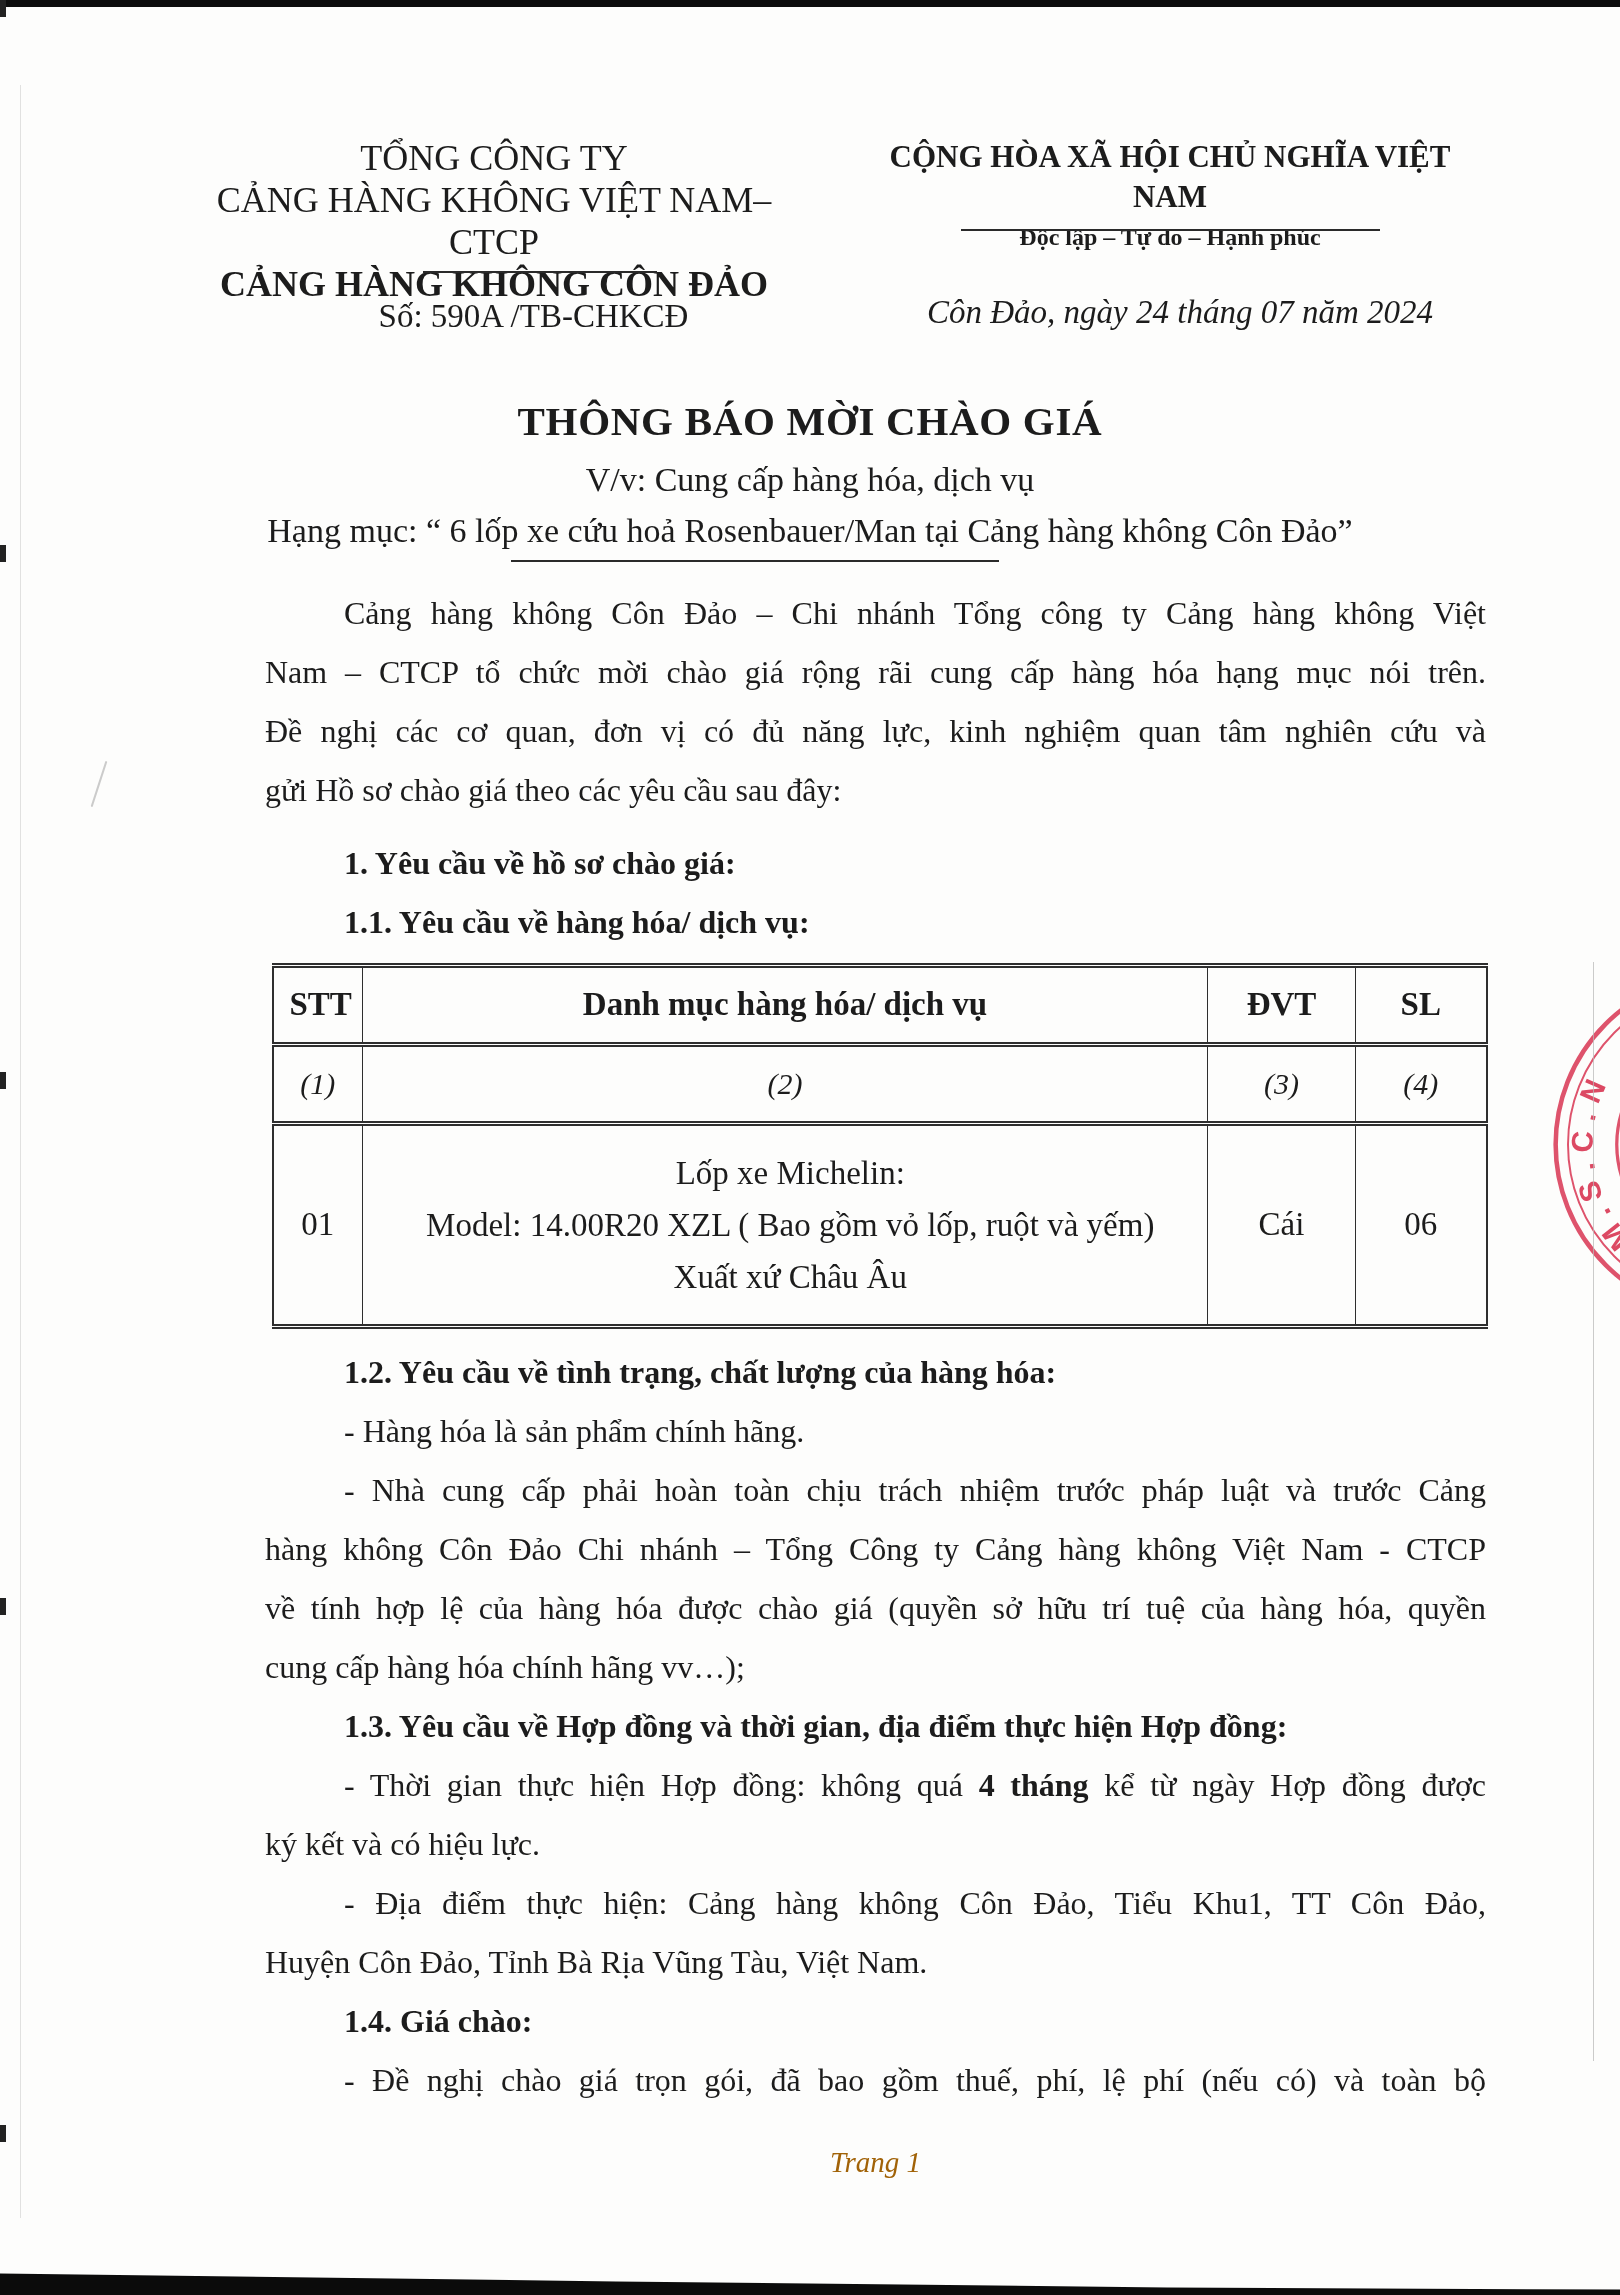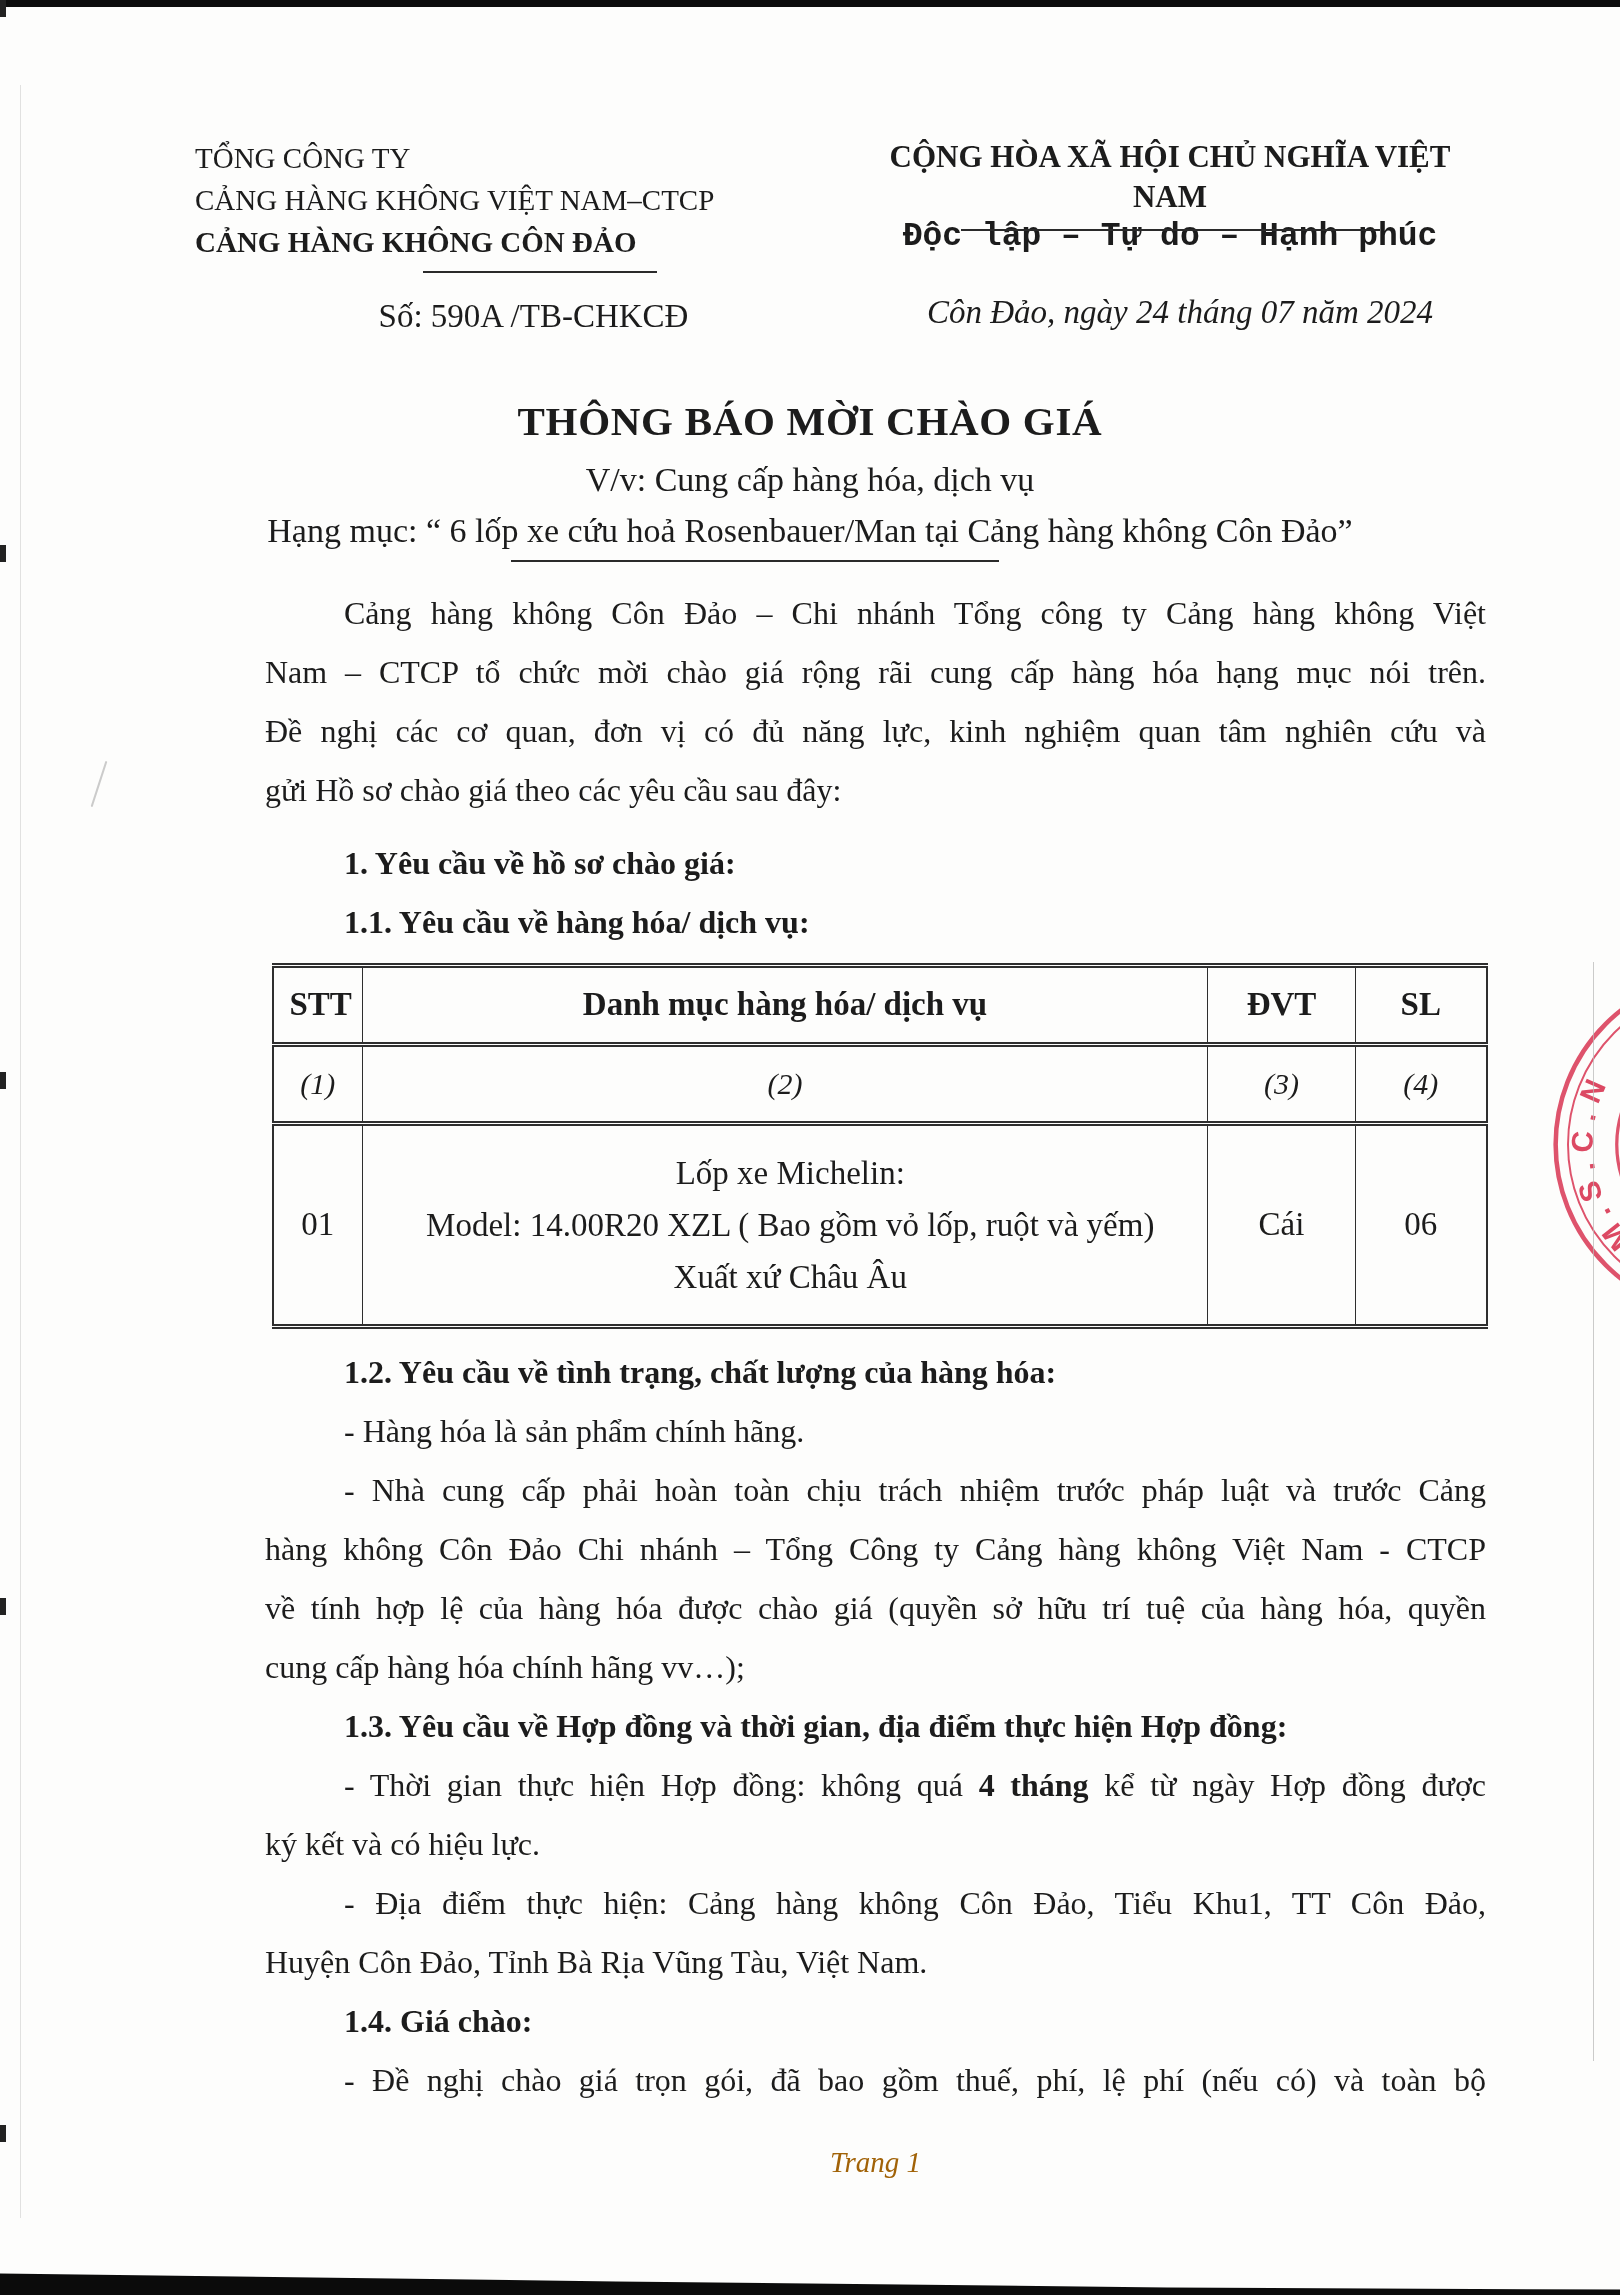--- a/index.html
+++ b/index.html
@@ -14,26 +14,26 @@
   .topbar { position:absolute; top:0; left:0; width:100%; height:7.2px; background:#0d0d0d; }
   .bottombar { position:absolute; bottom:0; left:0; width:100%; height:27px; background:#0b0b0b;
     clip-path:polygon(0 20%, 38% 50%, 72% 72%, 100% 80%, 100% 100%, 0 100%); }
   .edge-left-line { position:absolute; left:19.5px; top:85px; width:1.3px; height:2133px; background:#d4d4d4; opacity:.7; }
   .edge-right-line { position:absolute; left:1593px; top:962px; width:1.3px; height:1099px; background:#b9b9b9; opacity:.75; z-index:6; }
   .tick { position:absolute; left:0; width:5.9px; height:17px; background:#222; }
   .pencil-mark { position:absolute; left:98px; top:760px; width:2px; height:48px; background:#9a9a9a;
     transform:rotate(18deg); opacity:.5; border-radius:1.3px; }
 
   
-  .hdr-left { position:absolute; top:137px; left:195px; width:598px; text-align:left;
-    font-size:29px; line-height:42px; }
+  .hdr-left { position:absolute; top:137px; left:195px; width:598px; text-align:center;
+    font-size:36px; line-height:42px; }
   .hdr-right { position:absolute; top:137px; left:858px; width:624px; text-align:center;
     font-size:31px; line-height:40px; }
   .bold { font-weight:bold; }
-  .motto { font-size:33px;font-family:Liberation Mono, monospace; }
+  .motto { font-size:24px; }
   .hdr-left-rule { position:absolute; top:271px; left:423px; width:234px; height:2px; background:#2a2a2a; }
   .hdr-right-rule { position:absolute; top:229px; left:961px; width:419px; height:2px; background:#2a2a2a; }
   .doc-number { position:absolute; top:298px; left:215px; width:637px; text-align:center; font-size:33px; }
   .date-line { position:absolute; top:294px; left:858px; width:644px; text-align:center;
     font-style:italic; font-size:33px; }
 
   
   .title-block { position:absolute; top:397px; left:200px; width:1220px; text-align:center; }
   .title-main { font-size:41px; font-weight:bold; letter-spacing:0.7px; }
   .title-sub { font-size:34px; margin-top:15.6px; }

